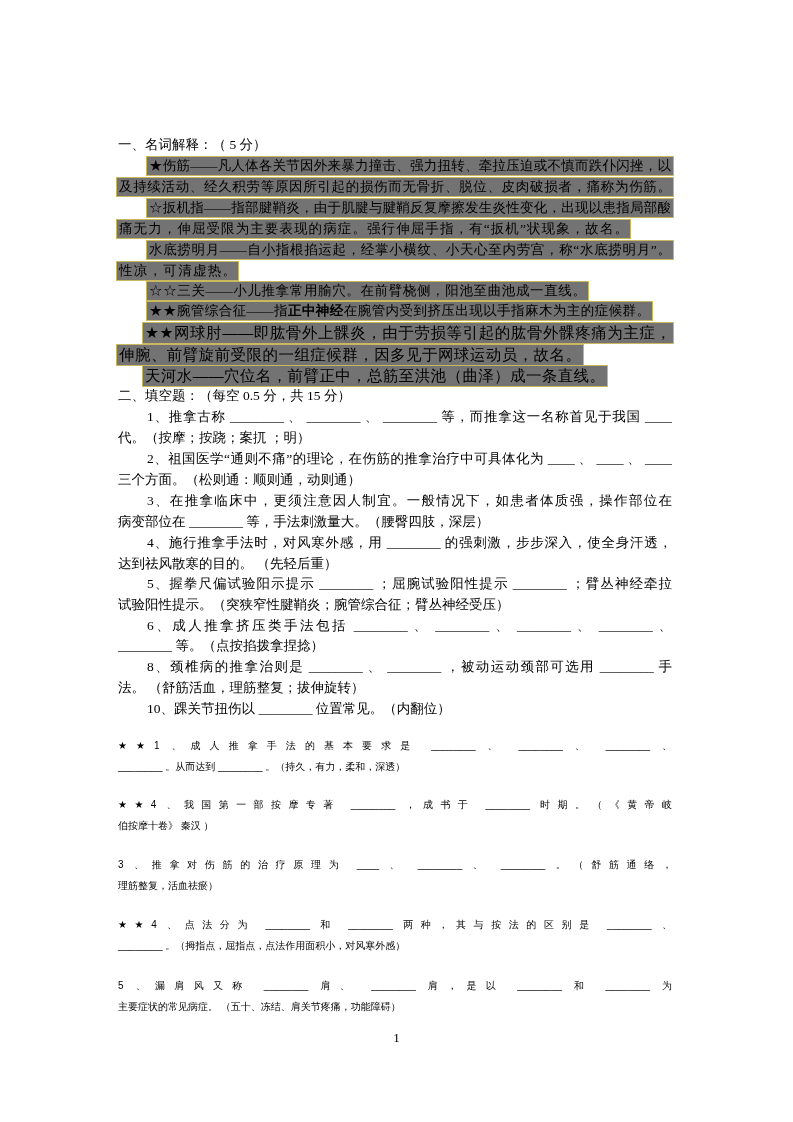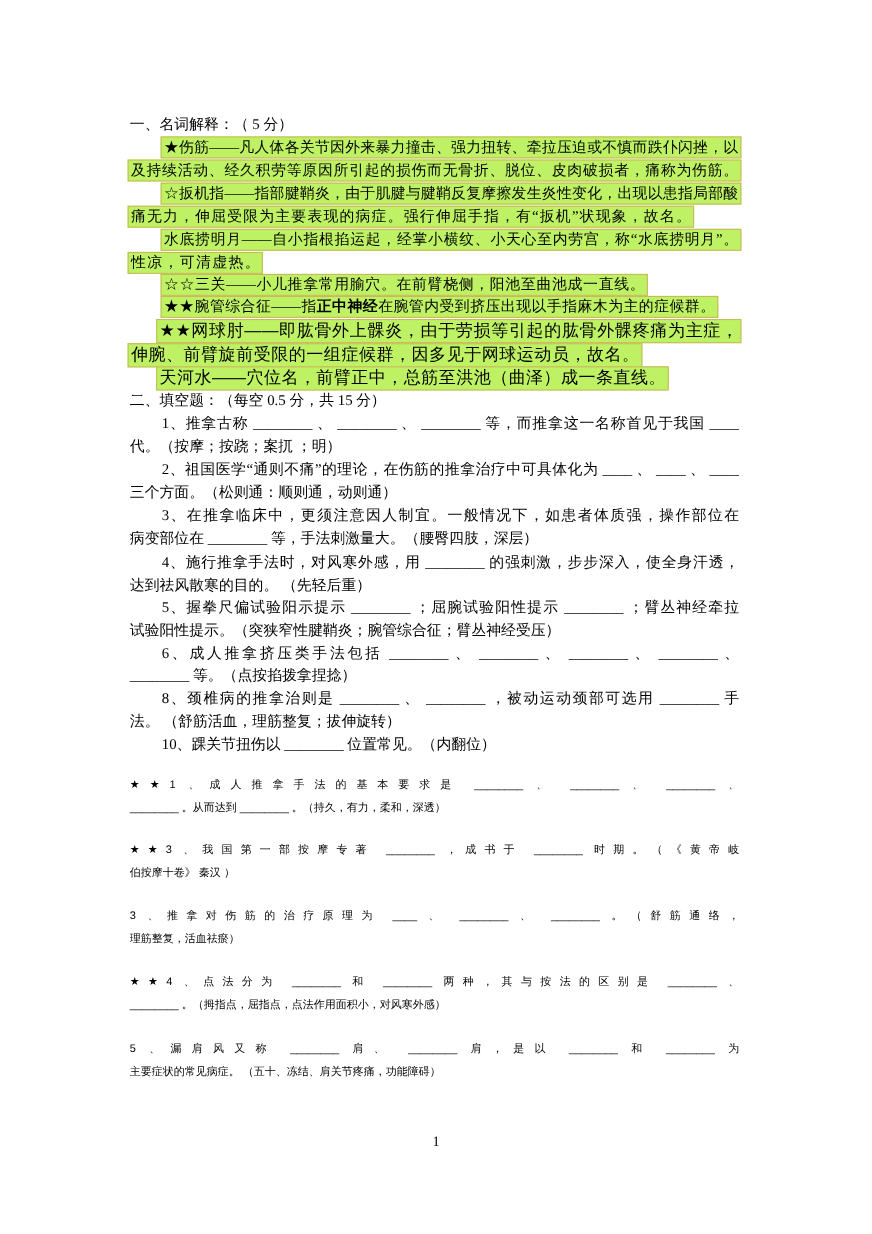--- a/index.html
+++ b/index.html
@@ -11,29 +11,30 @@
       overflow: hidden;
       color: #000000;
     }
     .serif { font-family: "Liberation Serif", "DejaVu Serif", serif; }
     .sans  { font-family: "Liberation Sans", "DejaVu Sans", sans-serif; }
     .ln {
       position: absolute;
       white-space: nowrap;
       line-height: 20px;
       height: 20px;
+      margin-top: 32px;
     }
     .jst {
       white-space: normal;
       text-align: justify;
       text-align-last: justify;
       overflow: hidden;
     }
     .hl {
-      background: #bef264;
+      background: #737373;
       border: 1px solid #c9b95c;
       box-sizing: border-box;
       padding: 0 2px;
       line-height: 18px;
       height: 20px;
     }
     .hl.big { height: 22px; line-height: 20px; }
     .s1 { font-size: 13.5px; }
     .s1b { font-size: 15.5px; }
     .s2 { font-size: 13.5px; }
@@ -107,21 +108,21 @@
     <div class="ln serif s2 jst" style="top:625px; left:147px; width:525px;">8、颈椎病的推拿治则是 ________ 、 ________ ，被动运动颈部可选用 ________ 手</div>
     <div class="ln serif s2" style="top:646px; left:118px;">法。 （舒筋活血，理筋整复；拔伸旋转）</div>
 
     <div class="ln serif s2" style="top:667px; left:147px;">10、踝关节扭伤以 ________ 位置常见。（内翻位）</div>
   </div>
 
   <div>
     <div class="ln sans s3 jst" style="top:704px; left:118px; width:554px;">★★1 、成人推拿手法的基本要求是 ________ 、 ________ 、 ________ 、</div>
     <div class="ln sans s3" style="top:725px; left:118px;">________ 。从而达到 ________ 。（持久，有力，柔和，深透）</div>
 
-    <div class="ln sans s3 jst" style="top:763px; left:118px; width:554px;">★★3 、我国第一部按摩专著 ________ ，成书于 ________ 时期。（《黄帝岐</div>
+    <div class="ln sans s3 jst" style="top:763px; left:118px; width:554px;">★★4 、我国第一部按摩专著 ________ ，成书于 ________ 时期。（《黄帝岐</div>
     <div class="ln sans s3" style="top:784px; left:118px;">伯按摩十卷》 秦汉 ）</div>
 
     <div class="ln sans s3 jst" style="top:823px; left:118px; width:554px;">3 、推拿对伤筋的治疗原理为 ____ 、 ________ 、 ________ 。（舒筋通络，</div>
     <div class="ln sans s3" style="top:844px; left:118px;">理筋整复，活血祛瘀）</div>
 
     <div class="ln sans s3 jst" style="top:883px; left:118px; width:554px;">★★4 、点法分为 ________ 和 ________ 两种，其与按法的区别是 ________ 、</div>
     <div class="ln sans s3" style="top:904px; left:118px;">________ 。（拇指点，屈指点，点法作用面积小，对风寒外感）</div>
 
     <div class="ln sans s3 jst" style="top:944px; left:118px; width:554px;">5 、漏肩风又称 ________ 肩、 ________ 肩，是以 ________ 和 ________ 为</div>
     <div class="ln sans s3" style="top:965px; left:118px;">主要症状的常见病症。 （五十、冻结、肩关节疼痛，功能障碍）</div>

